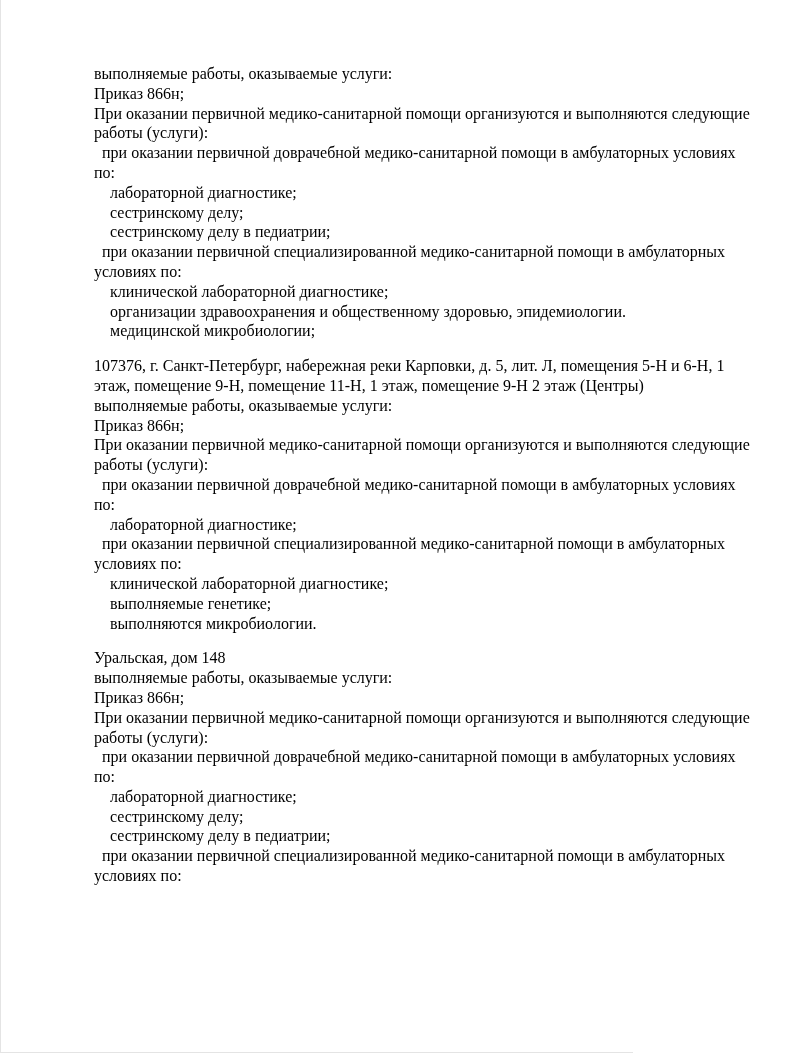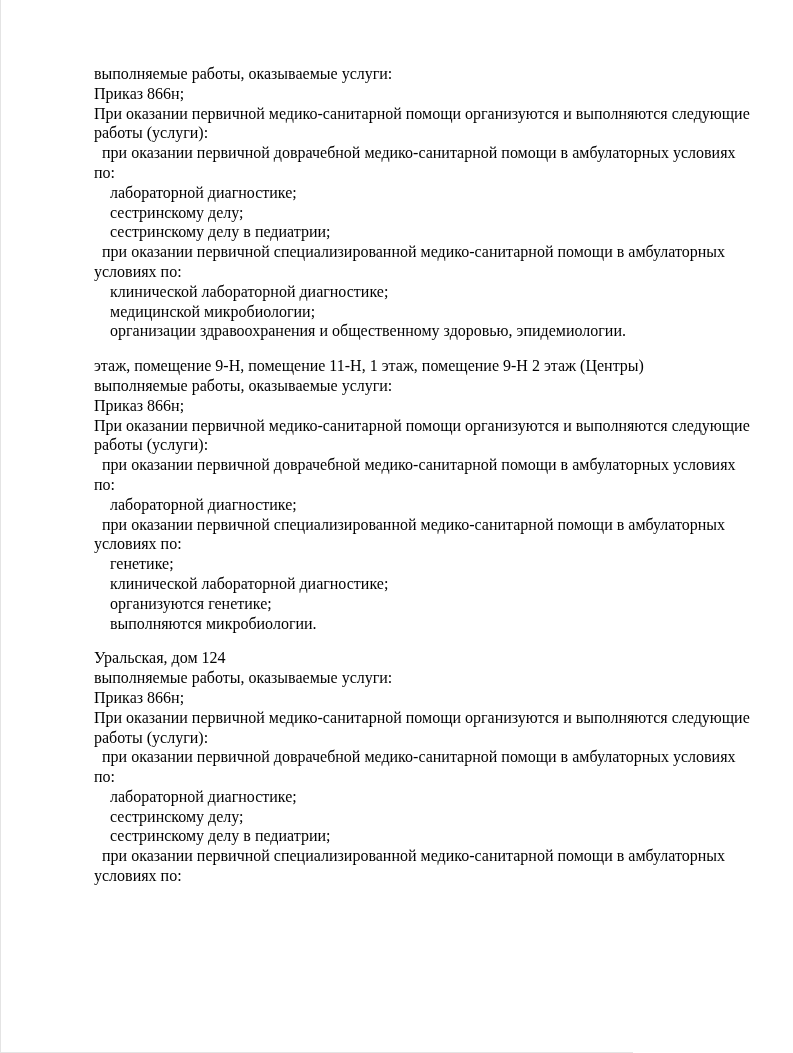--- a/index.html
+++ b/index.html
@@ -49,41 +49,41 @@
         <div class="line">При оказании первичной медико-санитарной помощи организуются и выполняются следующие</div>
         <div class="line">работы (услуги):</div>
         <div class="line">  при оказании первичной доврачебной медико-санитарной помощи в амбулаторных условиях</div>
         <div class="line">по:</div>
         <div class="line">    лабораторной диагностике;</div>
         <div class="line">    сестринскому делу;</div>
         <div class="line">    сестринскому делу в педиатрии;</div>
         <div class="line">  при оказании первичной специализированной медико-санитарной помощи в амбулаторных</div>
         <div class="line">условиях по:</div>
         <div class="line">    клинической лабораторной диагностике;</div>
+        <div class="line">    организации здравоохранения и общественному здоровью, эпидемиологии.</div>
         <div class="line">    медицинской микробиологии;</div>
-        <div class="line">    организации здравоохранения и общественному здоровью, эпидемиологии.</div>
       </div>
       <div class="section">
+        <div class="line">107376, г. Санкт-Петербург, набережная реки Карповки, д. 5, лит. Л, помещения 5-Н и 6-Н, 1</div>
         <div class="line">этаж, помещение 9-Н, помещение 11-Н, 1 этаж, помещение 9-Н 2 этаж (Центры)</div>
         <div class="line">выполняемые работы, оказываемые услуги:</div>
         <div class="line">Приказ 866н;</div>
         <div class="line">При оказании первичной медико-санитарной помощи организуются и выполняются следующие</div>
         <div class="line">работы (услуги):</div>
         <div class="line">  при оказании первичной доврачебной медико-санитарной помощи в амбулаторных условиях</div>
         <div class="line">по:</div>
         <div class="line">    лабораторной диагностике;</div>
         <div class="line">  при оказании первичной специализированной медико-санитарной помощи в амбулаторных</div>
         <div class="line">условиях по:</div>
-        <div class="line">    генетике;</div>
         <div class="line">    клинической лабораторной диагностике;</div>
-        <div class="line">    организуются генетике;</div>
+        <div class="line">    выполняемые генетике;</div>
         <div class="line">    выполняются микробиологии.</div>
       </div>
       <div class="section">
-        <div class="line">Уральская, дом 124</div>
+        <div class="line">Уральская, дом 148</div>
         <div class="line">выполняемые работы, оказываемые услуги:</div>
         <div class="line">Приказ 866н;</div>
         <div class="line">При оказании первичной медико-санитарной помощи организуются и выполняются следующие</div>
         <div class="line">работы (услуги):</div>
         <div class="line">  при оказании первичной доврачебной медико-санитарной помощи в амбулаторных условиях</div>
         <div class="line">по:</div>
         <div class="line">    лабораторной диагностике;</div>
         <div class="line">    сестринскому делу;</div>
         <div class="line">    сестринскому делу в педиатрии;</div>
         <div class="line">  при оказании первичной специализированной медико-санитарной помощи в амбулаторных</div>

